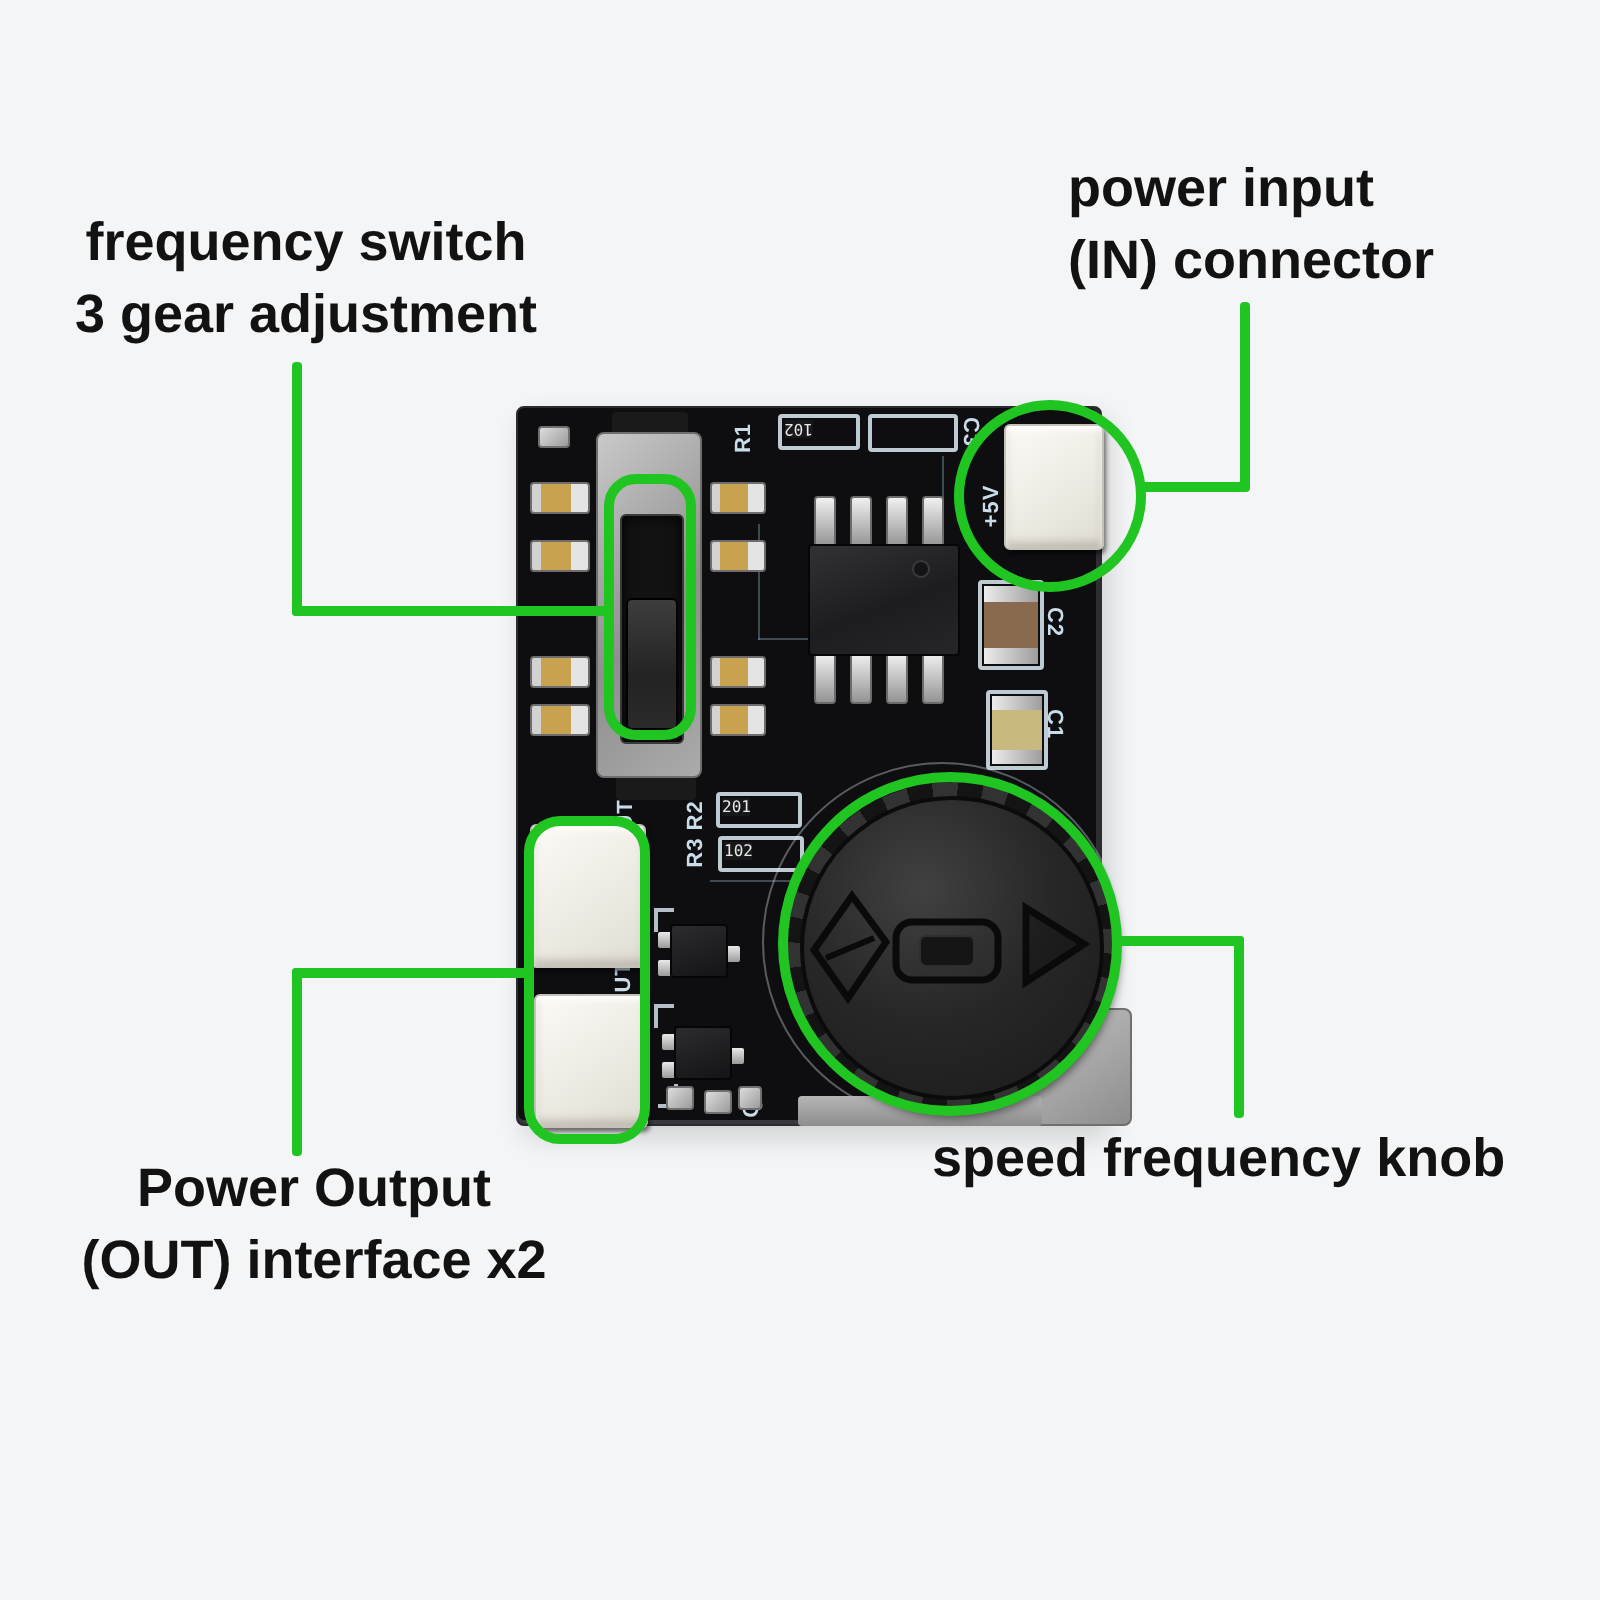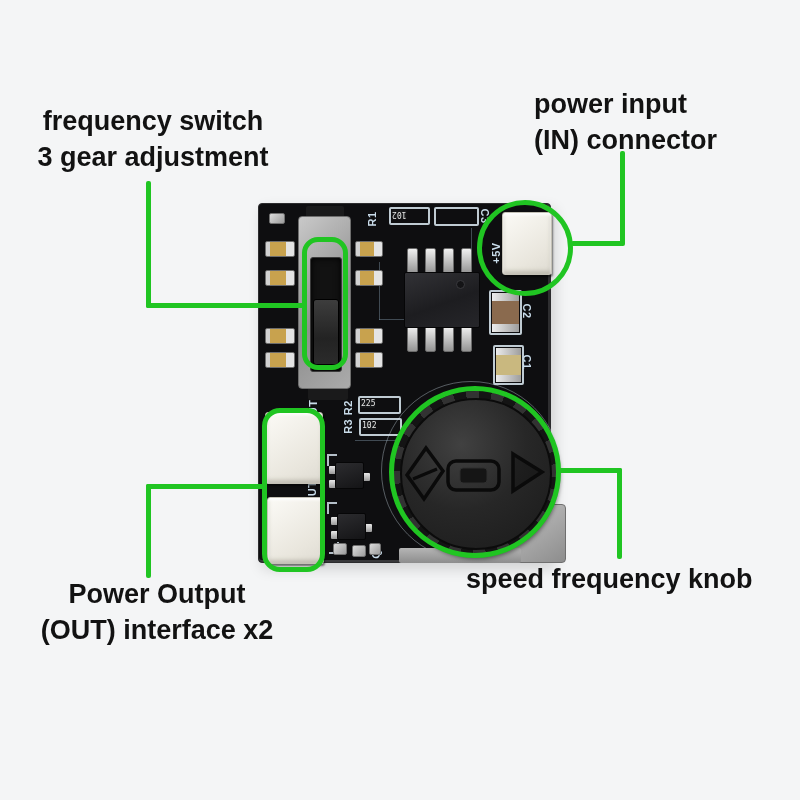--- a/index.html
+++ b/index.html
@@ -51,21 +51,21 @@
 </head>
 <body>
 
 <div class="canvas">
 
   <div class="label center" style="left:13px;top:103px;width:280px;">
     <div>frequency switch</div>
     <div>3 gear adjustment</div>
   </div>
 
-  <div class="label" style="left:534px;top:86px;">
+  <div class="label" style="left:534px;top:76px;">
     <div>power input</div>
     <div>(IN) connector</div>
   </div>
 
   <div class="label" style="left:466px;top:561px;">speed frequency knob</div>
 
   <div class="label center" style="left:17px;top:576px;width:280px;">
     <div>Power Output</div>
     <div>(OUT) interface x2</div>
   </div>
@@ -157,21 +157,21 @@
       <div style="position:static;height:7px;background:linear-gradient(90deg,#ececec,#9d9d9d);"></div>
       <div style="position:static;flex:1;background:#c9b87f;"></div>
       <div style="position:static;height:7px;background:linear-gradient(90deg,#ececec,#9d9d9d);"></div>
     </div>
     <span class="vtext rot-cw" style="left:268px;top:158px;">C1</span>
 
     <span class="vtext rot-ccw" style="left:89px;top:213px;">R3 R2</span>
     <div class="ssbox" style="left:99px;top:192px;width:43px;height:18px;">
       <div class="rbody">
         <div class="rcapL"></div>
-        <div class="rmid">225</div>
+        <div class="rmid">201</div>
         <div class="rcapR"></div>
       </div>
     </div>
     <div class="ssbox" style="left:100px;top:214px;width:43px;height:18px;">
       <div class="rbody">
         <div class="rcapL"></div>
         <div class="rmid">102</div>
         <div class="rcapR"></div>
       </div>
     </div>

